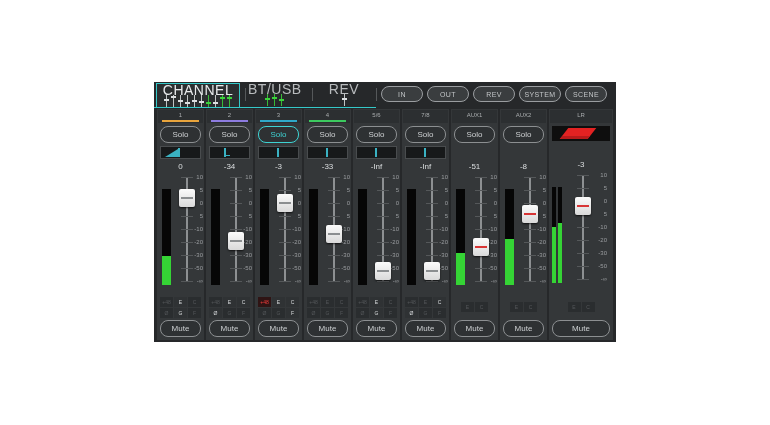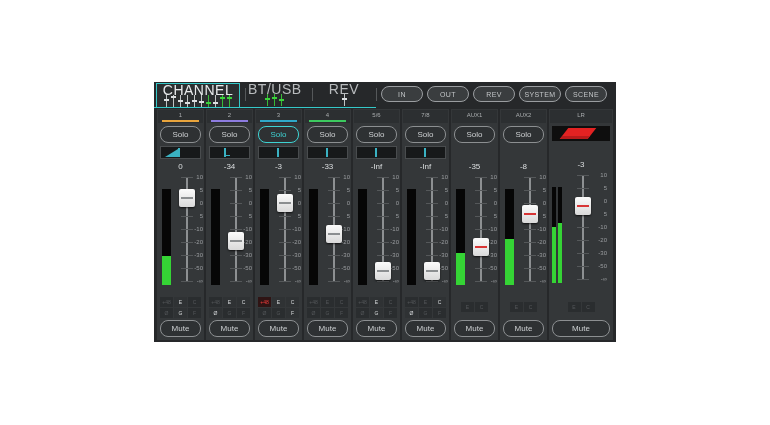--- a/index.html
+++ b/index.html
@@ -399,21 +399,21 @@
           </div>
         </div>
         <div class="mute">Mute</div>
       </div>
       <div class="strip">
         <div class="hdr">
           <div class="hlabel">AUX1</div>
         </div>
         <div class="solo">Solo</div>
         <div class="pan-spacer"></div>
-        <div class="val">-35</div>
+        <div class="val">-51</div>
         <div class="fader">
           <div class="meter">
             <div class="fill" style="height: 33%;"></div>
           </div>
           <div class="track"></div>
           <div class="tick" style="top: 4px;"></div>
           <div class="slabel" style="top: 1px;">10</div>
           <div class="tick" style="top: 17px;"></div>
           <div class="slabel" style="top: 14px;">5</div>
           <div class="tick" style="top: 30px;"></div>

